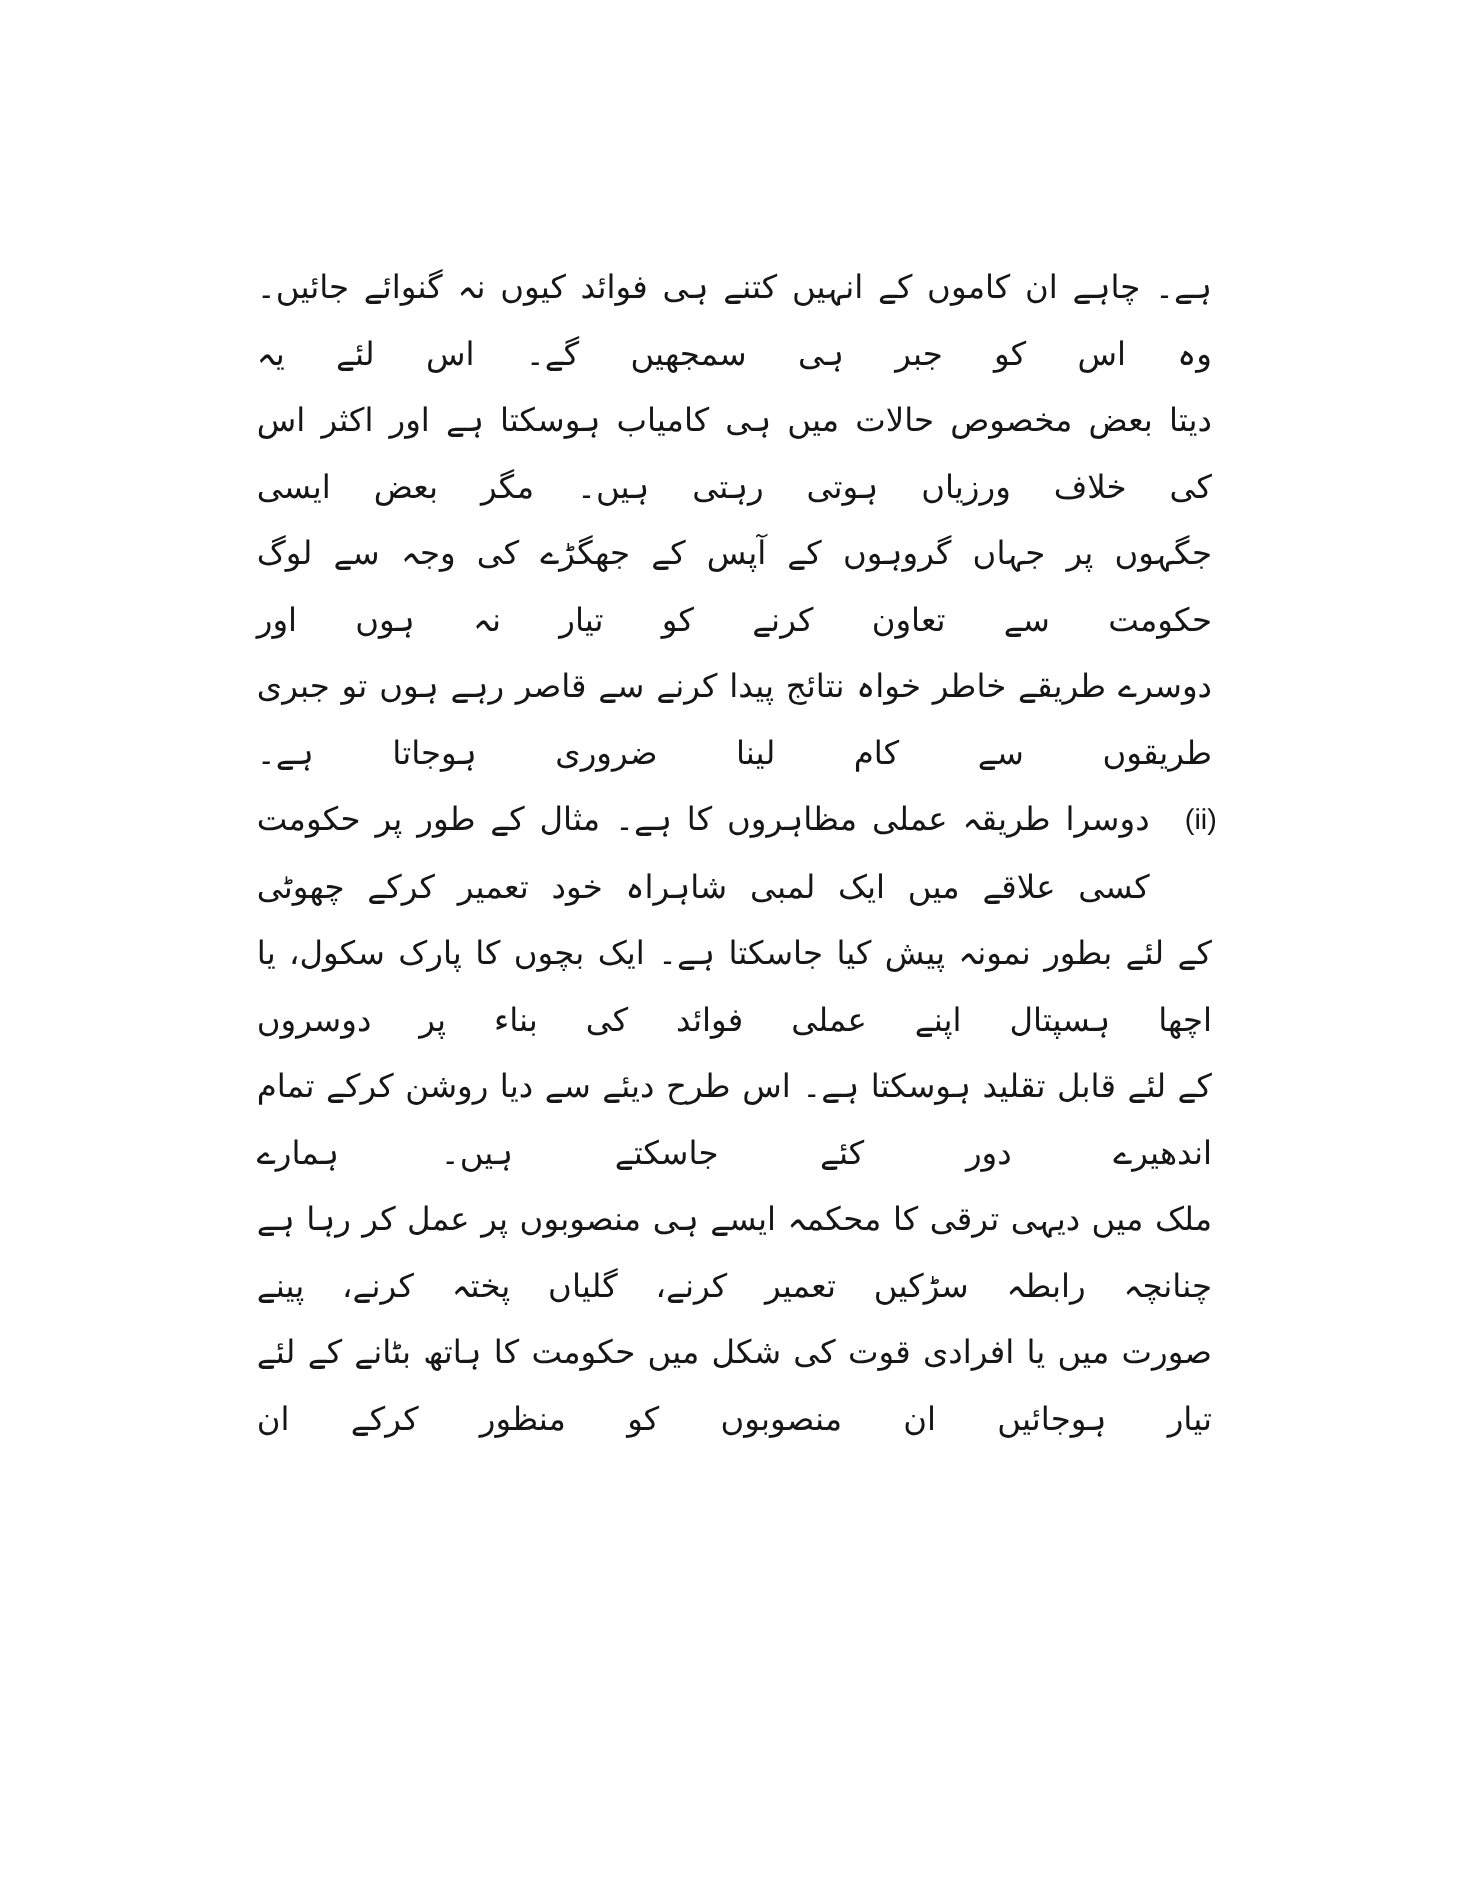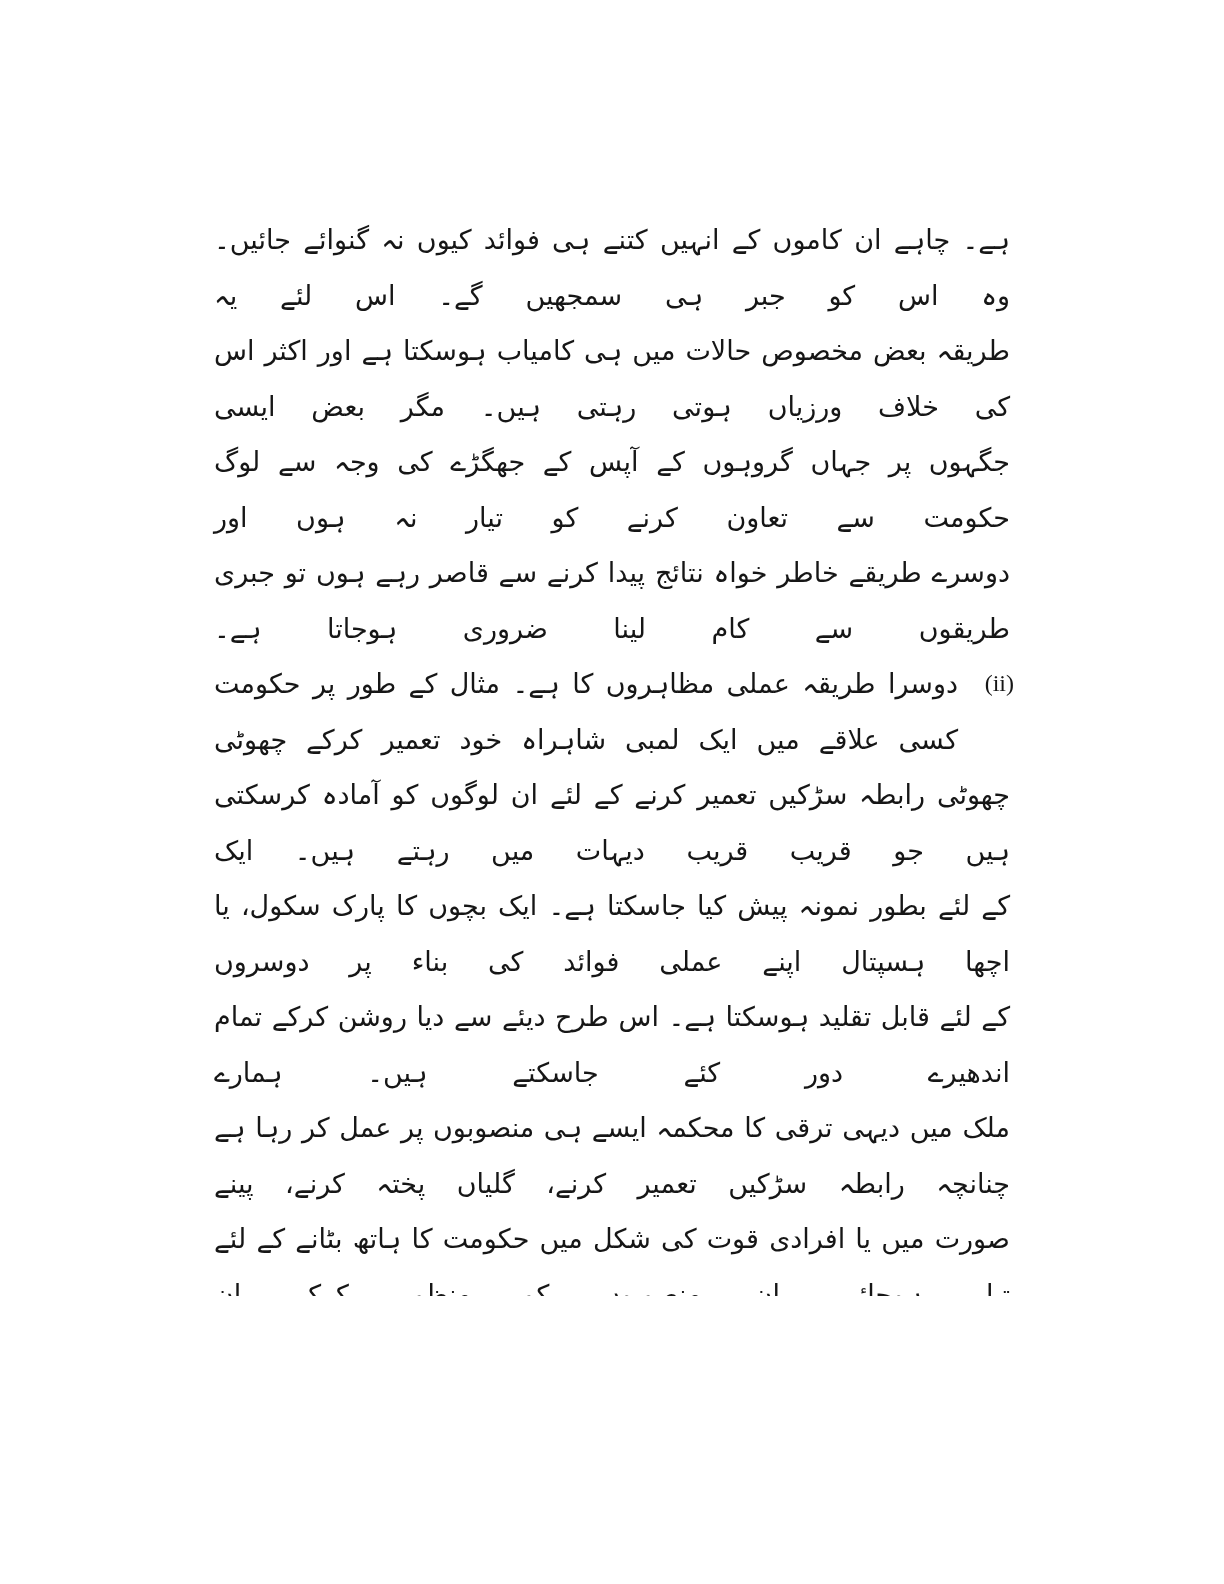--- a/index.html
+++ b/index.html
@@ -40,21 +40,21 @@
   
   .line.indent-first {
     padding-right: 52px;
   }
 
   .list-marker {
     position: absolute;
     top: 0;
     right: -4px;
     direction: ltr;
-    font-family: Liberation Serif, serif;
+    font-family: Liberation Sans, sans-serif;
     font-size: 24px;
     line-height: 55.5px;
     color: #161616;
   }
 
   .page-number {
     position: absolute;
     top: 1368px;
     left: 0;
     width: 100%;
@@ -67,29 +67,28 @@
 </style>
 </head>
 <body>
 
 <div class="page">
 
   <div class="text-block">
 
     <div class="paragraph">
       <div class="line">ہے۔ چاہے ان کاموں کے انہیں کتنے ہی فوائد کیوں نہ گنوائے جائیں۔ وہ اس کو جبر ہی سمجھیں گے۔ اس لئے یہ</div>
-      <div class="line">طریقہ بعض مخصوص حالات میں ہی کامیاب ہوسکتا ہے اور اکثر اس کی خلاف ورزیاں ہوتی رہتی ہیں۔ مگر بعض ایسی</div>
+      <div class="line">دیتا بعض مخصوص حالات میں ہی کامیاب ہوسکتا ہے اور اکثر اس کی خلاف ورزیاں ہوتی رہتی ہیں۔ مگر بعض ایسی</div>
       <div class="line">جگہوں پر جہاں گروہوں کے آپس کے جھگڑے کی وجہ سے لوگ حکومت سے تعاون کرنے کو تیار نہ ہوں اور</div>
       <div class="line">دوسرے طریقے خاطر خواہ نتائج پیدا کرنے سے قاصر رہے ہوں تو جبری طریقوں سے کام لینا ضروری ہوجاتا ہے۔</div>
     </div>
 
     <div class="paragraph">
       <span class="list-marker">(ii)</span>
       <div class="line indent-first">دوسرا طریقہ عملی مظاہروں کا ہے۔ مثال کے طور پر حکومت کسی علاقے میں ایک لمبی شاہراہ خود تعمیر کرکے چھوٹی</div>
-      <div class="line">چھوٹی رابطہ سڑکیں تعمیر کرنے کے لئے ان لوگوں کو آمادہ کرسکتی ہیں جو قریب قریب دیہات میں رہتے ہیں۔ ایک</div>
       <div class="line">کے لئے بطور نمونہ پیش کیا جاسکتا ہے۔ ایک بچوں کا پارک سکول، یا اچھا ہسپتال اپنے عملی فوائد کی بناء پر دوسروں</div>
       <div class="line">کے لئے قابل تقلید ہوسکتا ہے۔ اس طرح دیئے سے دیا روشن کرکے تمام اندھیرے دور کئے جاسکتے ہیں۔ ہمارے</div>
       <div class="line">ملک میں دیہی ترقی کا محکمہ ایسے ہی منصوبوں پر عمل کر رہا ہے چنانچہ رابطہ سڑکیں تعمیر کرنے، گلیاں پختہ کرنے، پینے</div>
       <div class="line">صورت میں یا افرادی قوت کی شکل میں حکومت کا ہاتھ بٹانے کے لئے تیار ہوجائیں ان منصوبوں کو منظور کرکے ان</div>
 
     </div>
 
   </div>
 
   <div class="page-number">273</div>

